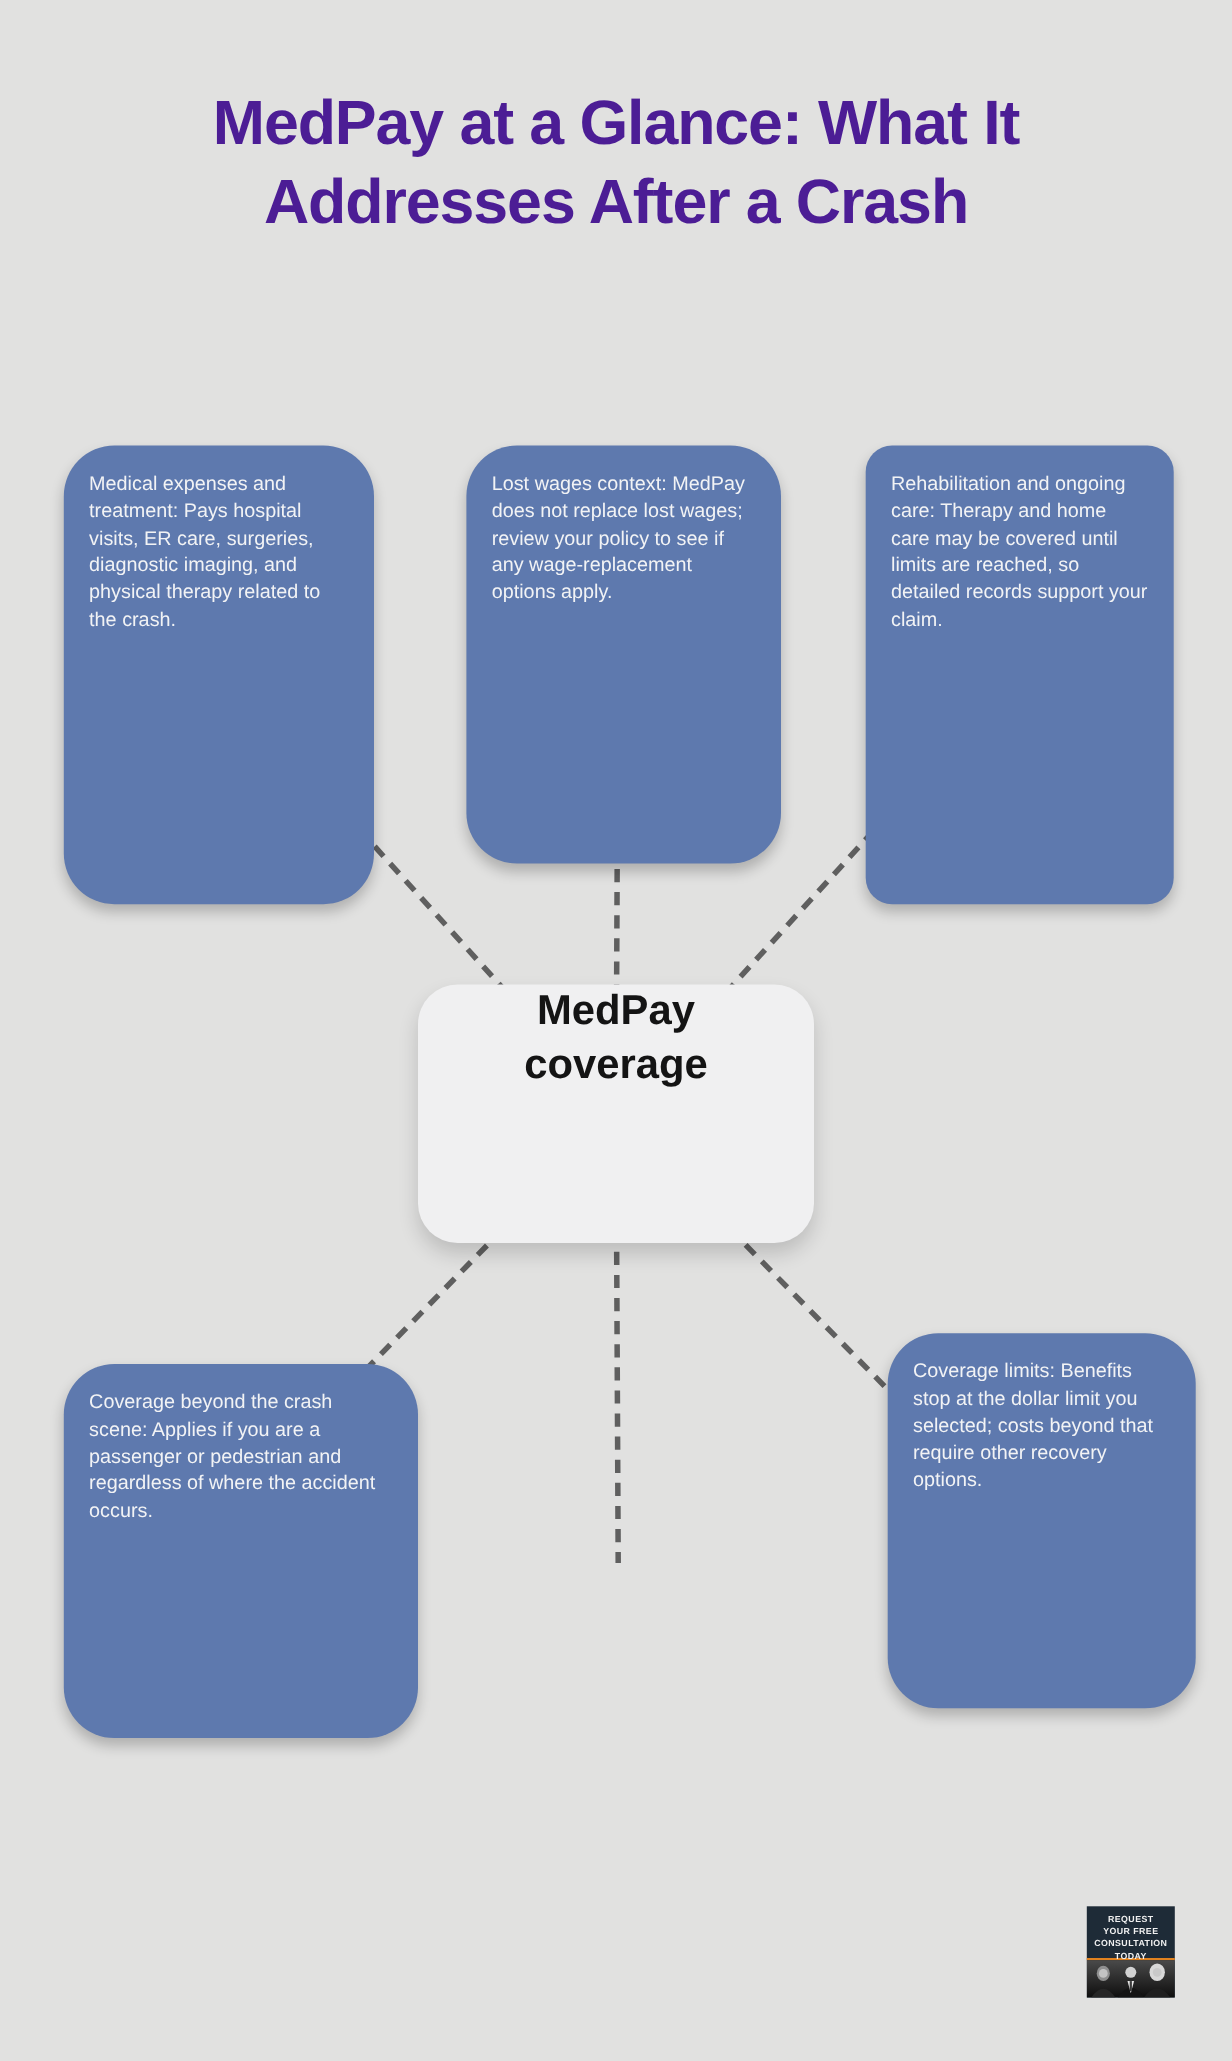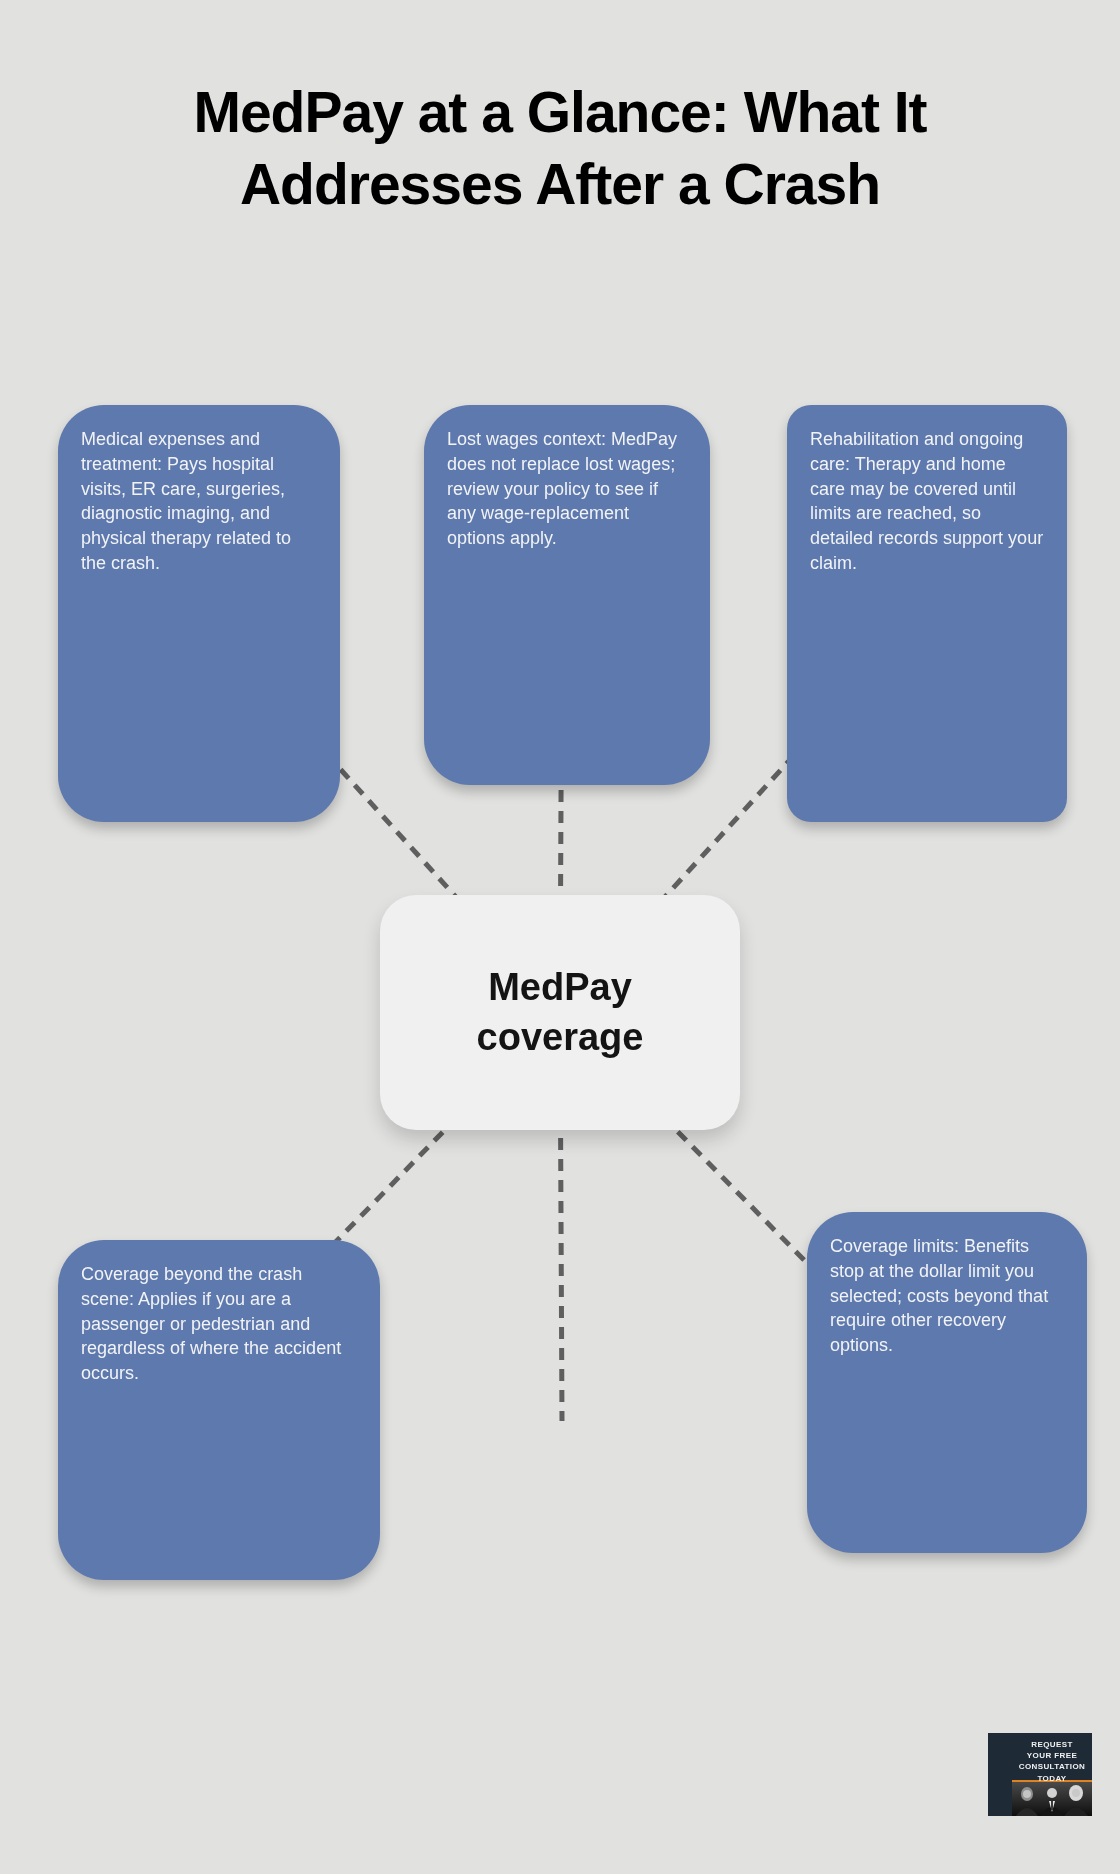--- a/index.html
+++ b/index.html
@@ -17,21 +17,21 @@
     position:absolute;
     top:76px;left:0;right:0;
     margin:0 auto;
     max-width:880px;
     text-align:center;
     font-size:57px;
     font-weight:700;
     font-stretch:condensed;
     letter-spacing:-1px;
     line-height:1.27;
-    color:#000000;
+    color:#4c1d95;
   }
 
   
   .connectors{position:absolute;top:0;left:0;z-index:1;}
   .connectors line{
     stroke:#5f5f5f;
     stroke-width:5;
     stroke-dasharray:12 9;
   }
 
@@ -59,21 +59,20 @@
   
   .center-node{
     position:absolute;
     z-index:3;
     left:380px;top:895px;
     width:360px;height:235px;
     background:#f0f0f1;
     border-radius:36px;
     box-shadow:0 10px 18px rgba(0,0,0,0.16);
     display:flex;
-    align-items:center;
     justify-content:center;
     text-align:center;
   }
   .center-node .label{
     font-size:38px;
     font-weight:700;
     line-height:1.3;
     color:#141414;
     max-width:230px;
   }
@@ -81,21 +80,20 @@
   
   .badge{
     position:absolute;
     z-index:4;
     left:988px;top:1733px;
     width:80px;height:83px;
     background:#1e2b37;
     display:block;
     cursor:pointer;
     text-decoration:none;
-    padding-left:24px;
   }
   .badge-text{
     color:#f0f0f0;
     font-size:8px;
     font-weight:700;
     letter-spacing:0.4px;
     line-height:1.4;
     text-align:center;
     white-space:pre-line;
     padding-top:6px;

